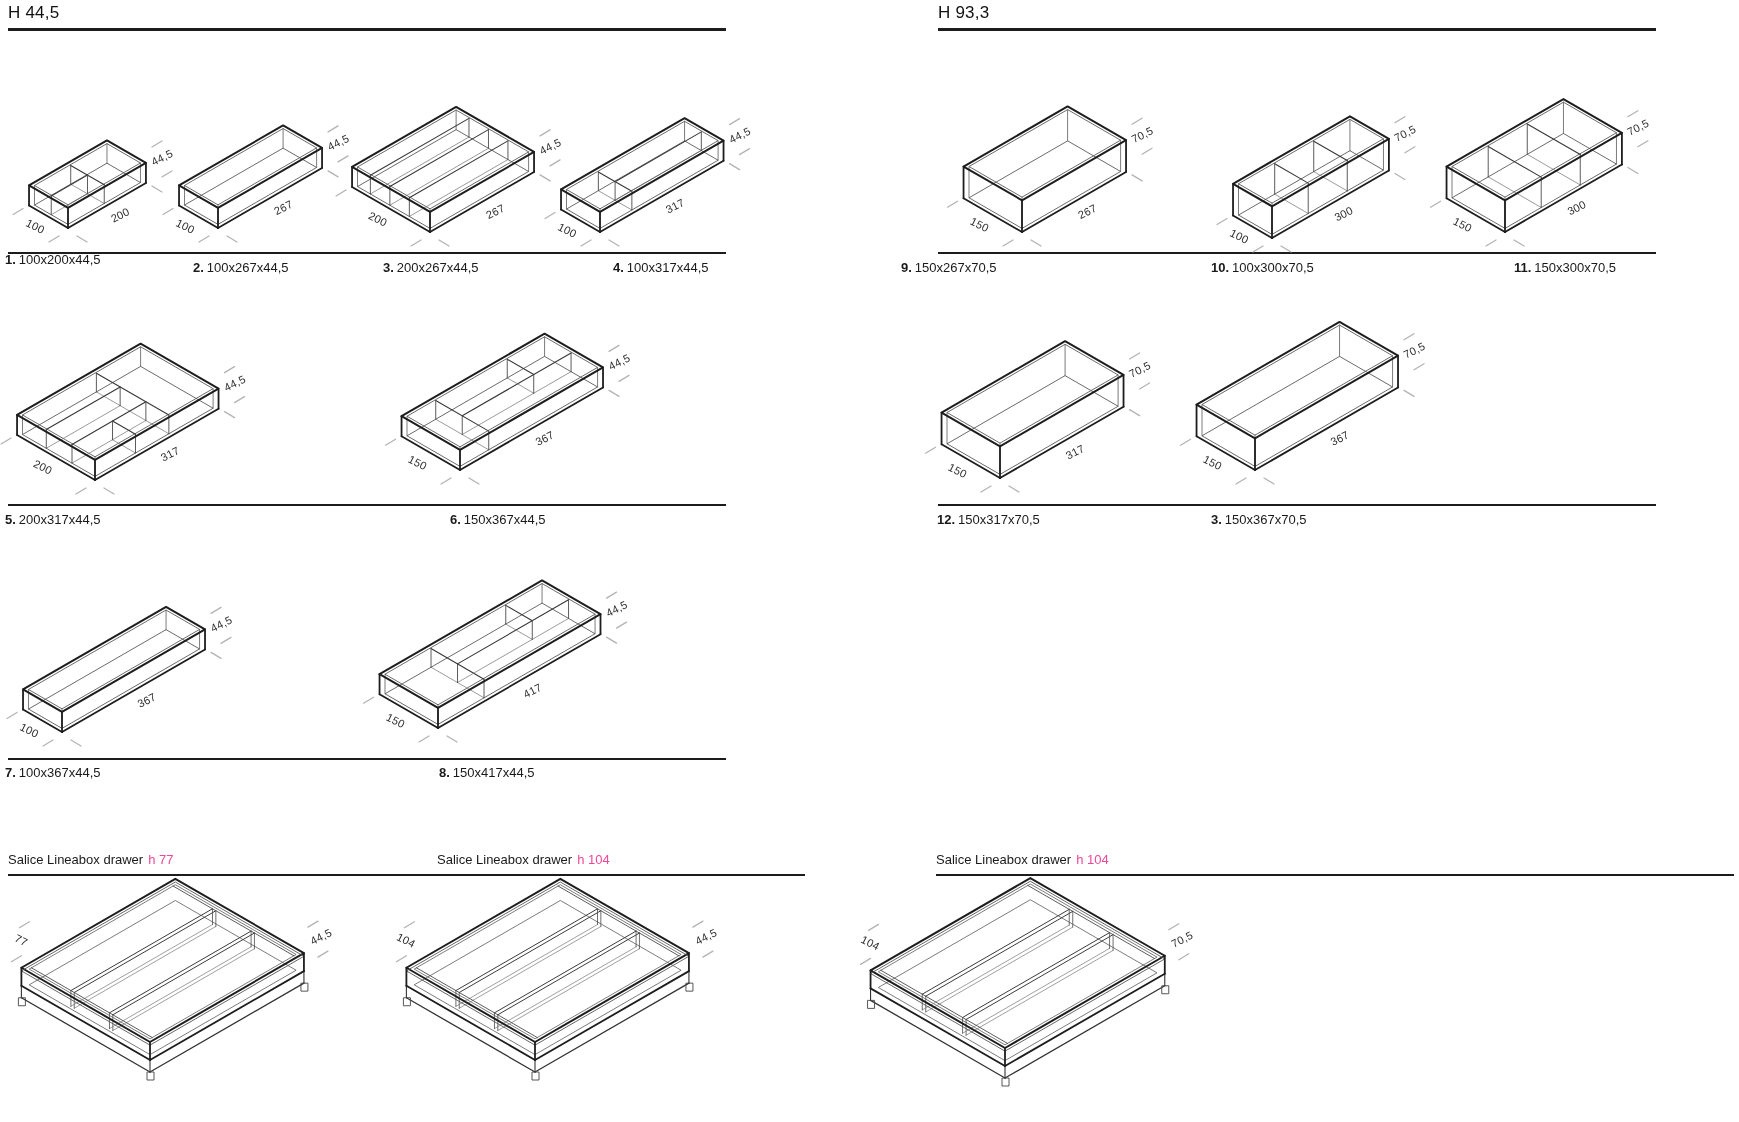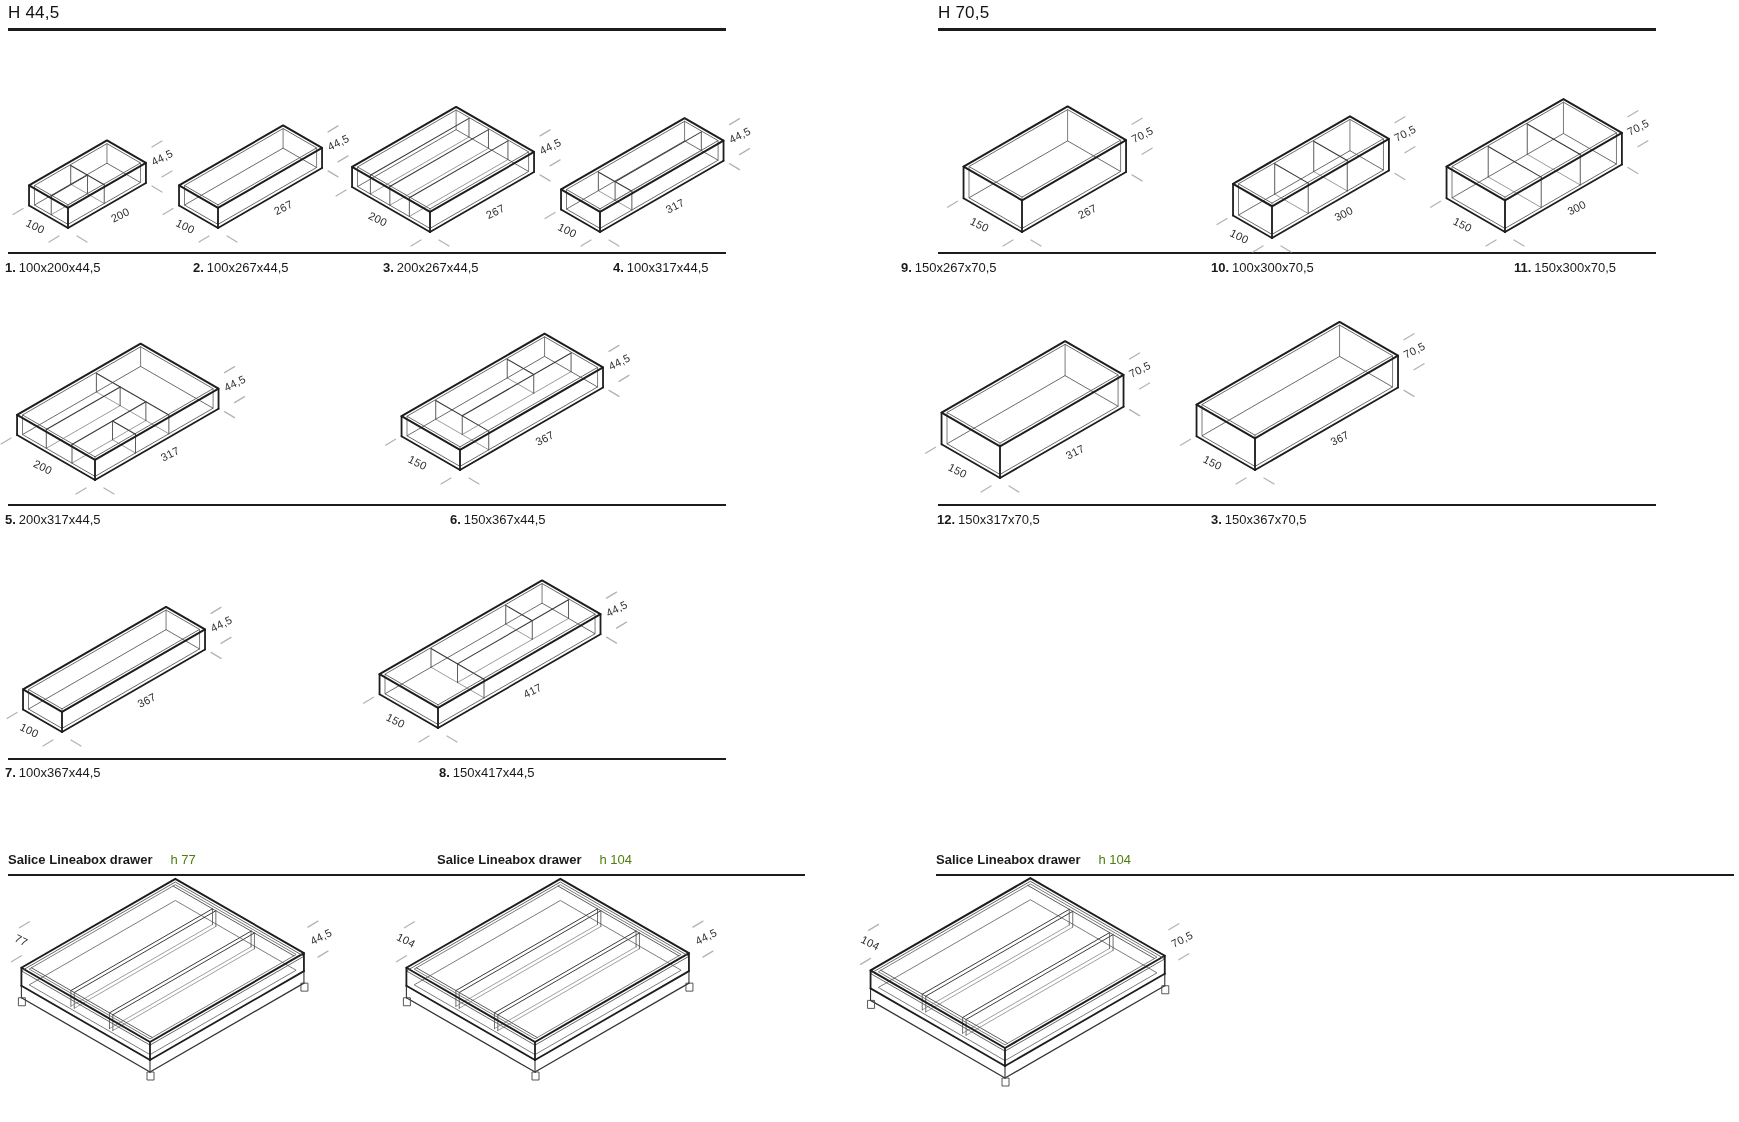--- a/index.html
+++ b/index.html
@@ -3,42 +3,42 @@
 <meta charset="utf-8">
 <style>
   html,body{margin:0;padding:0;overflow:hidden}
   body{width:1739px;height:1122px;position:relative;background:#ffffff;
        font-family:"Liberation Sans",sans-serif;color:#111}
   .sec-title{position:absolute;font-weight:400;font-size:17px;letter-spacing:.2px;color:#111;white-space:nowrap}
   .rule{position:absolute;background:#1c1c1c}
   .cap{position:absolute;font-size:13px;white-space:nowrap;color:#1a1a1a}
   .cap b{font-weight:700;margin-right:3px}
   .dtitle{position:absolute;font-size:13px;white-space:nowrap;color:#1a1a1a}
-  .dtitle b{font-weight:700}
-  .dtitle span{margin-left:18px;color:#4d7c0f}
+  .dtitle b{font-weight:400}
+  .dtitle span{margin-left:5px;color:#ec4899}
   #fig-layer{position:absolute;left:0;top:0}
   #fig-layer text{font-family:"Liberation Sans",sans-serif;font-size:11px;fill:#2e2e2e;letter-spacing:.3px}
 </style>
 </head>
 <body>
 
 <div class="sec-title" style="left:8px;top:3px">H 44,5</div>
-<div class="sec-title" style="left:938px;top:3px">H 70,5</div>
+<div class="sec-title" style="left:938px;top:3px">H 93,3</div>
 
 <div class="rule" style="left:8px;top:28px;width:718px;height:3px"></div>
 <div class="rule" style="left:938px;top:28px;width:718px;height:3px"></div>
 <div class="rule" style="left:8px;top:252px;width:718px;height:2px"></div>
 <div class="rule" style="left:938px;top:252px;width:718px;height:2px"></div>
 <div class="rule" style="left:8px;top:504px;width:718px;height:2px"></div>
 <div class="rule" style="left:938px;top:504px;width:718px;height:2px"></div>
 <div class="rule" style="left:8px;top:758px;width:718px;height:2px"></div>
 <div class="rule" style="left:8px;top:874px;width:797px;height:2px"></div>
 <div class="rule" style="left:936px;top:874px;width:798px;height:2px"></div>
 
-<div class="cap" style="left:5px;top:260px"><b>1.</b><span>100x200x44,5</span></div>
+<div class="cap" style="left:5px;top:252px"><b>1.</b><span>100x200x44,5</span></div>
 <div class="cap" style="left:193px;top:260px"><b>2.</b><span>100x267x44,5</span></div>
 <div class="cap" style="left:383px;top:260px"><b>3.</b><span>200x267x44,5</span></div>
 <div class="cap" style="left:613px;top:260px"><b>4.</b><span>100x317x44,5</span></div>
 
 <div class="cap" style="left:5px;top:512px"><b>5.</b><span>200x317x44,5</span></div>
 <div class="cap" style="left:450px;top:512px"><b>6.</b><span>150x367x44,5</span></div>
 
 <div class="cap" style="left:5px;top:765px"><b>7.</b><span>100x367x44,5</span></div>
 <div class="cap" style="left:439px;top:765px"><b>8.</b><span>150x417x44,5</span></div>
 

